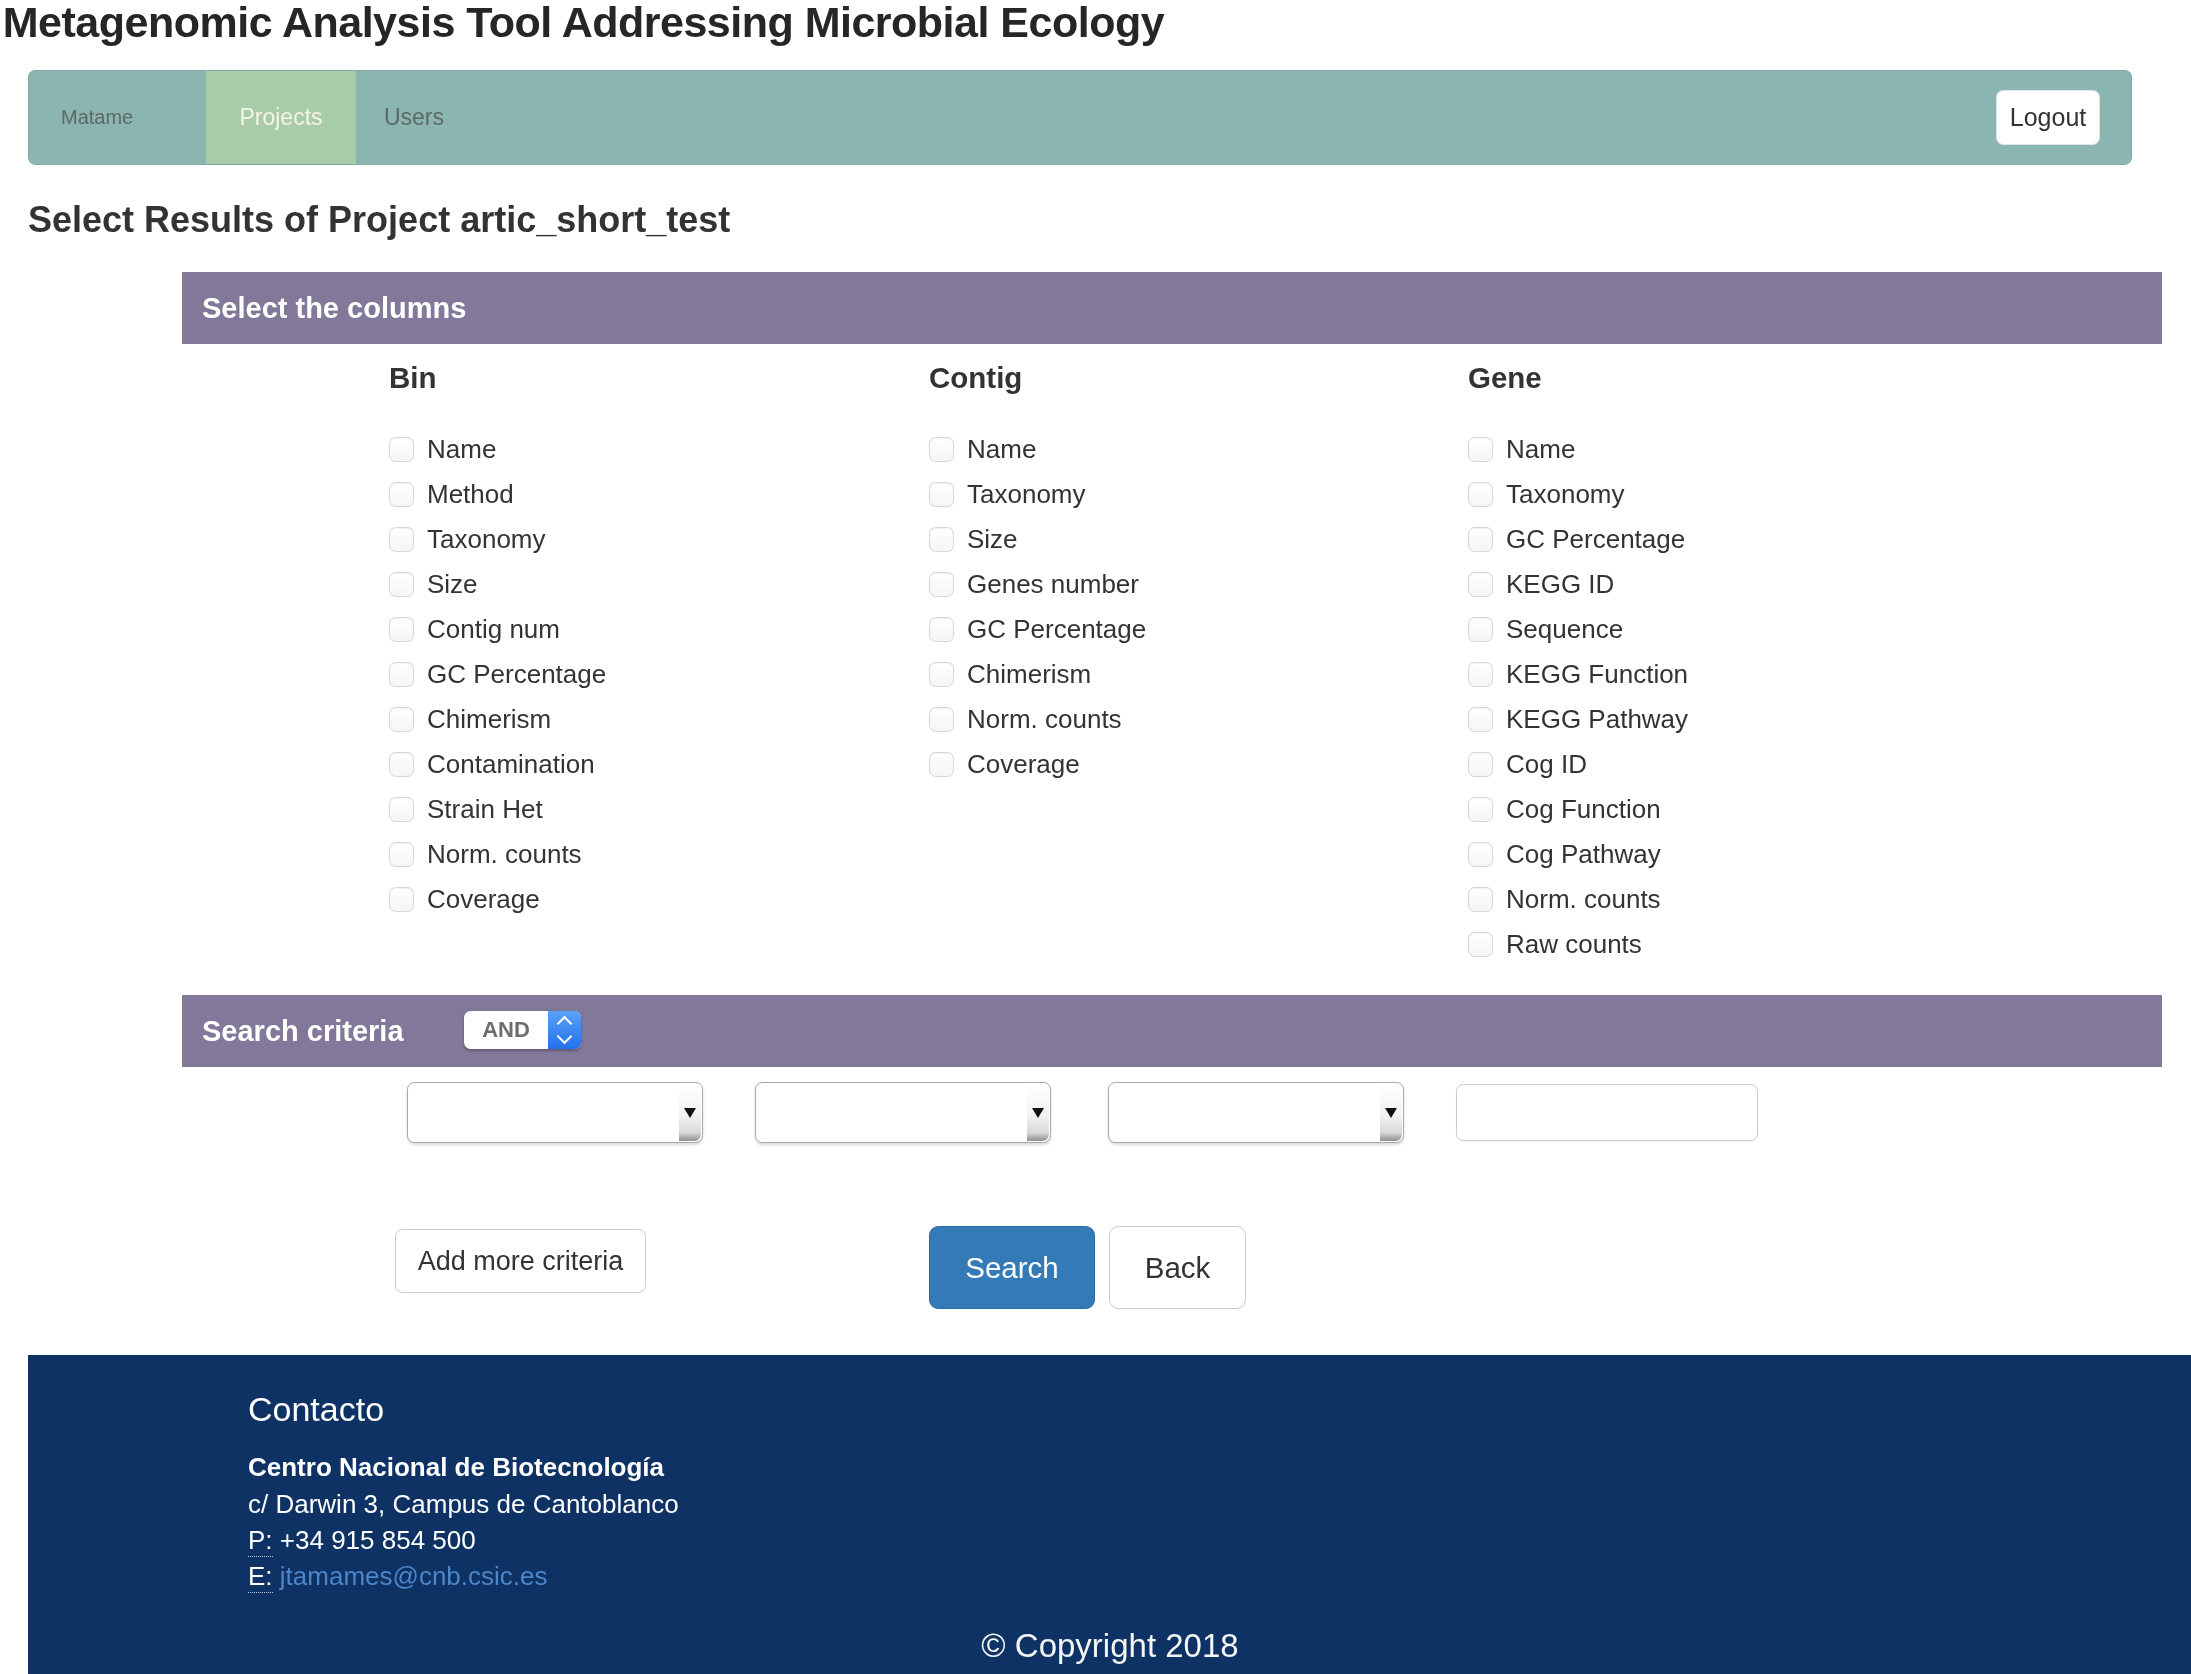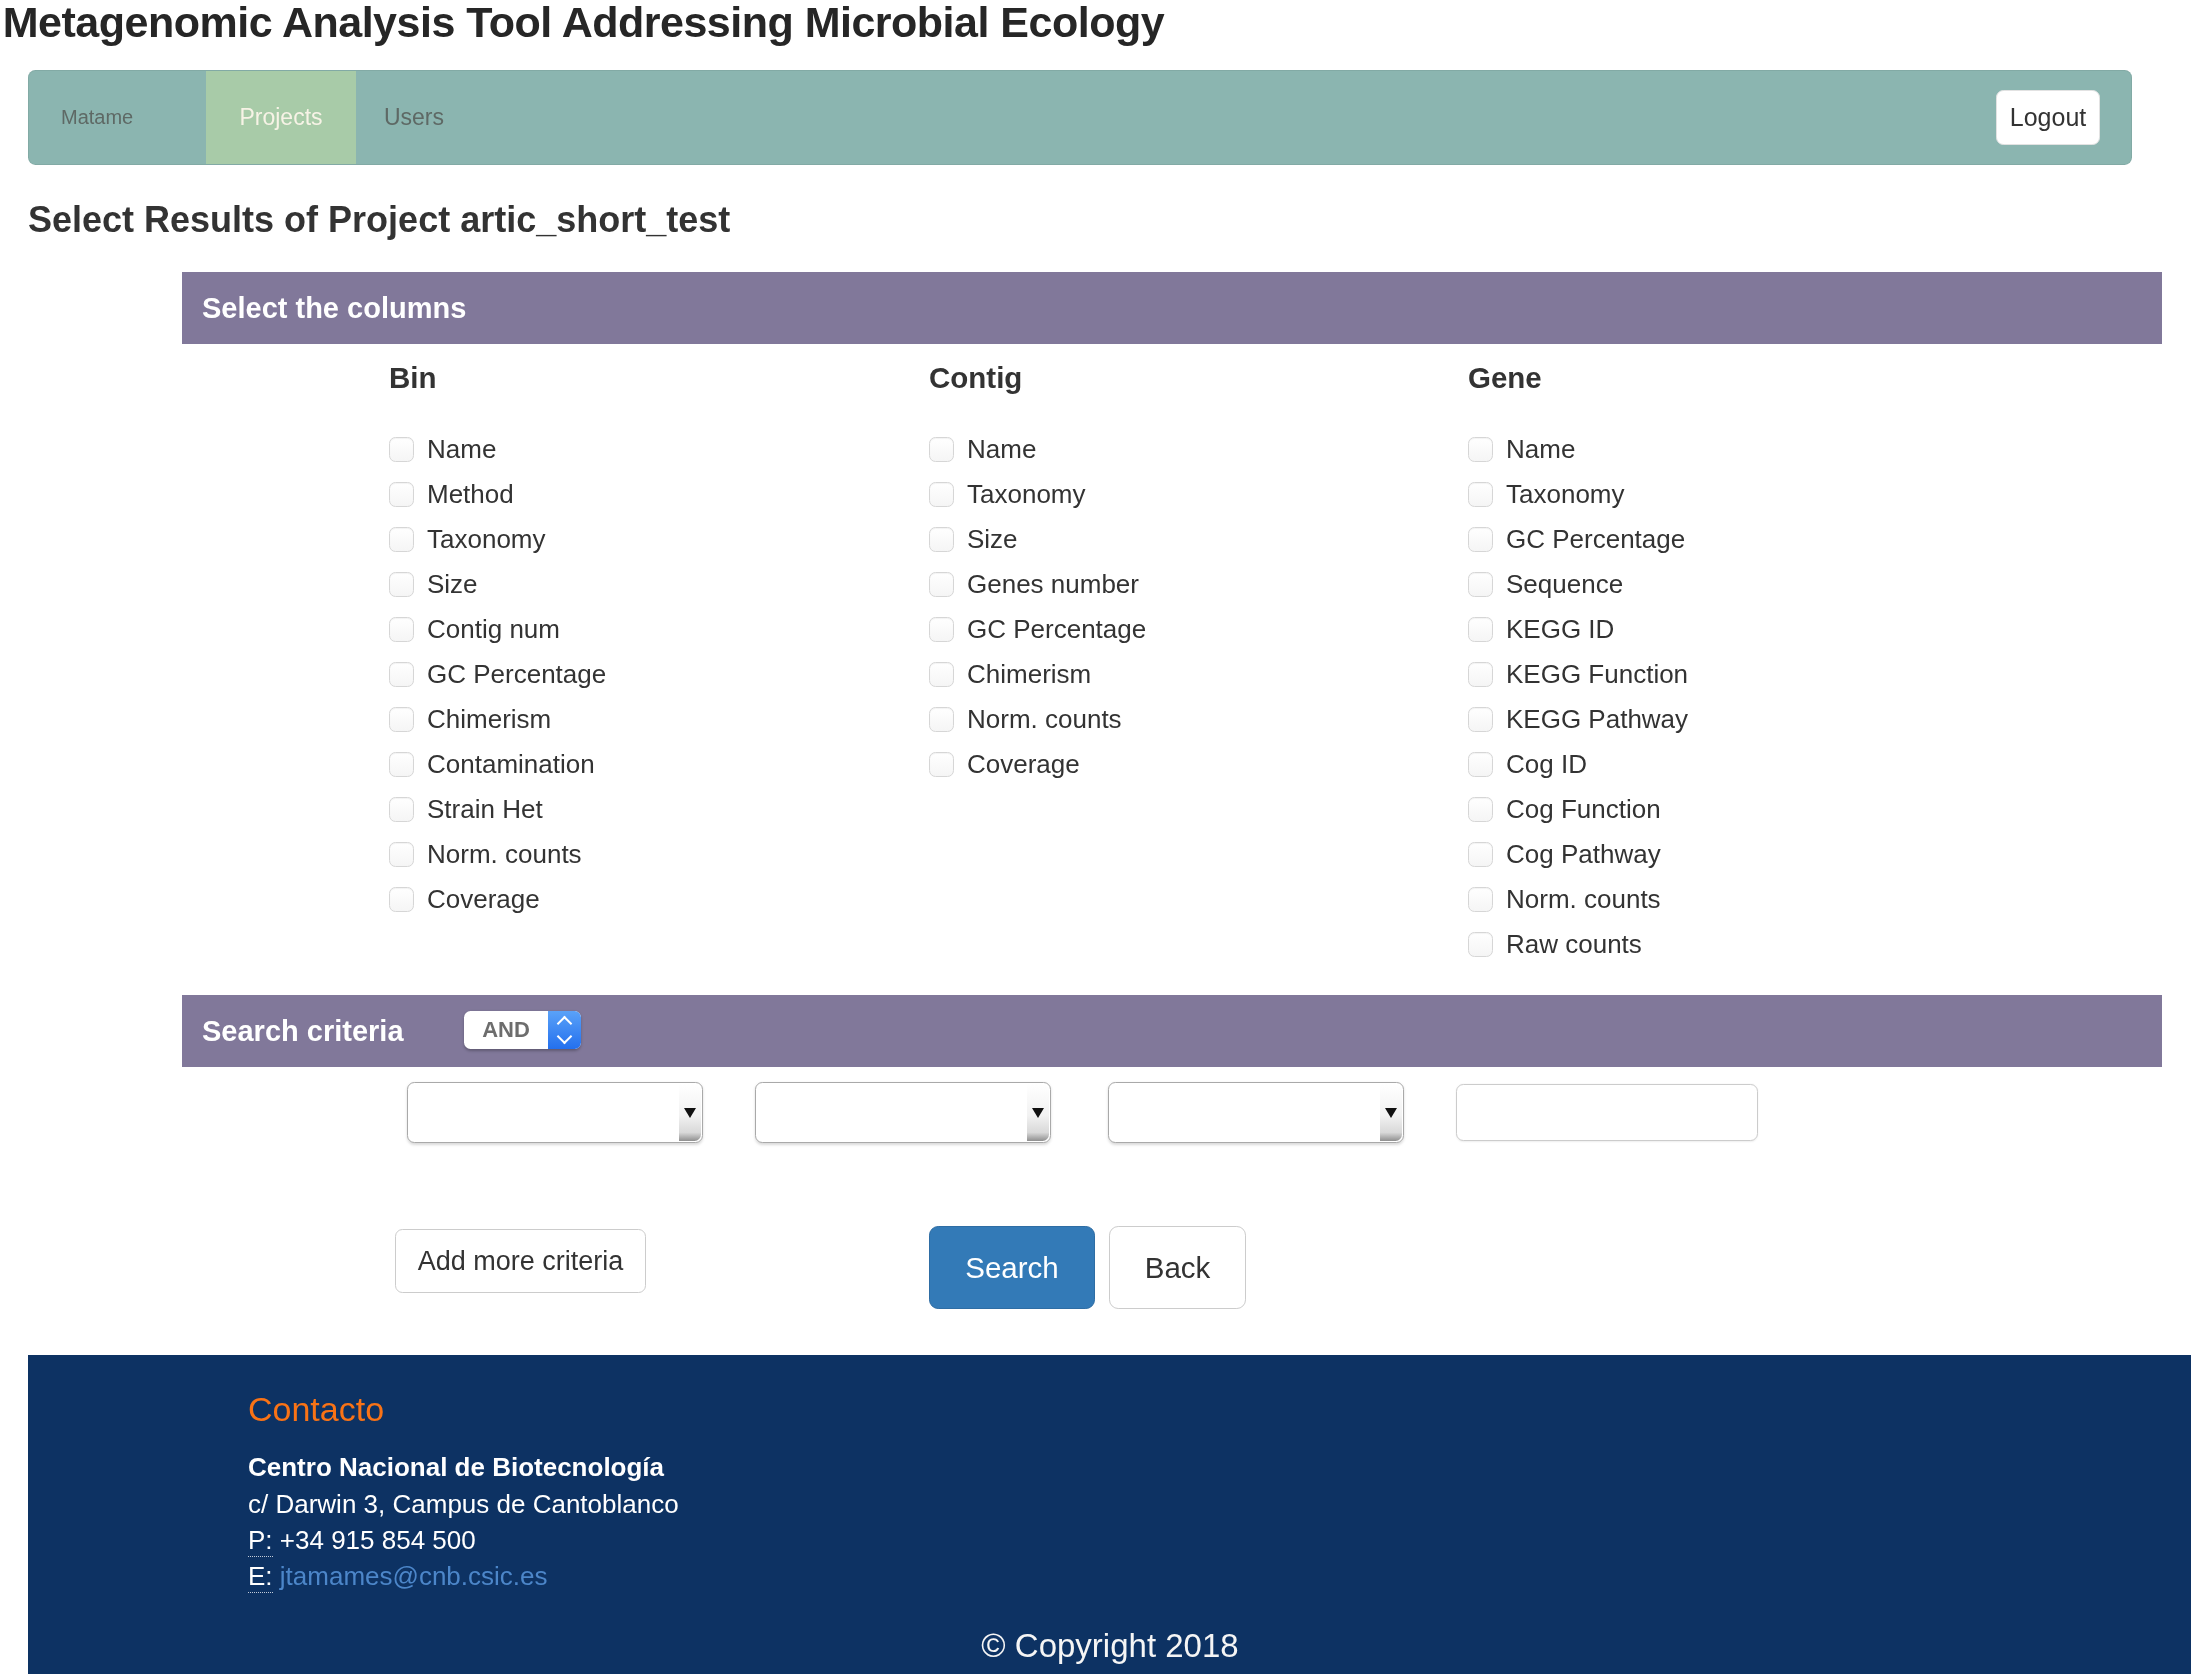--- a/index.html
+++ b/index.html
@@ -109,21 +109,21 @@
   }
   .back-btn{
     left:1109px;top:1226px;width:137px;height:83px;background:#fff;border:0.9px solid #ccc;
     border-radius:9.2px;font-size:29.5px;color:#333;
   }
   
   .footer{
     position:absolute;left:28px;top:1355px;width:2164px;height:319px;
     background:var(--footer-bg,#0d3263);color:#fff;
   }
-  .f-head{position:absolute;left:220px;top:35px;margin:0;font-size:34px;font-weight:500;color:#f97316;}
+  .f-head{position:absolute;left:220px;top:35px;margin:0;font-size:34px;font-weight:500;color:#ffffff;}
   .f-line{position:absolute;left:220px;margin:0;font-size:26px;line-height:37px;color:#fff;}
   .f-org{top:94px;font-weight:bold;}
   .f-addr{top:131px;}
   .f-phone{top:167px;}
   .f-email{top:203px;}
   .f-abbr{border-bottom:1.8px dotted rgba(255,255,255,0.75);padding-bottom:0.9px;}
   .f-mail-link{color:var(--link-color,#4c86c9);text-decoration:none;cursor:pointer;}
   .f-copy{position:absolute;left:0;right:0;top:272px;text-align:center;font-size:33px;color:#f5f5f5;}
 </style>
 </head>
@@ -238,25 +238,25 @@
         <div class="cb-row">
           <span class="cb"></span>
           <span class="cb-label">Taxonomy</span>
         </div>
         <div class="cb-row">
           <span class="cb"></span>
           <span class="cb-label">GC Percentage</span>
         </div>
         <div class="cb-row">
           <span class="cb"></span>
+          <span class="cb-label">KEGG ID</span>
+        </div>
+        <div class="cb-row">
+          <span class="cb"></span>
           <span class="cb-label">Sequence</span>
-        </div>
-        <div class="cb-row">
-          <span class="cb"></span>
-          <span class="cb-label">KEGG ID</span>
         </div>
         <div class="cb-row">
           <span class="cb"></span>
           <span class="cb-label">KEGG Function</span>
         </div>
         <div class="cb-row">
           <span class="cb"></span>
           <span class="cb-label">KEGG Pathway</span>
         </div>
         <div class="cb-row">

